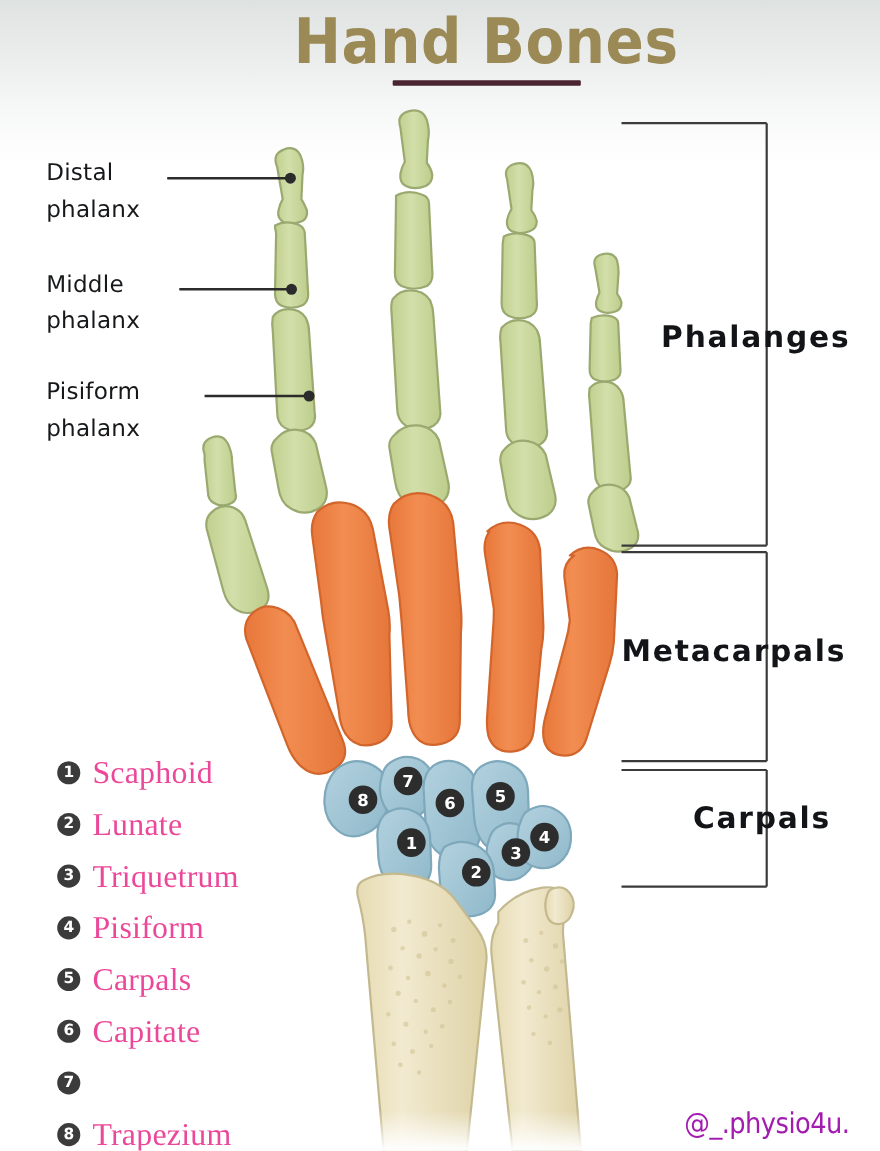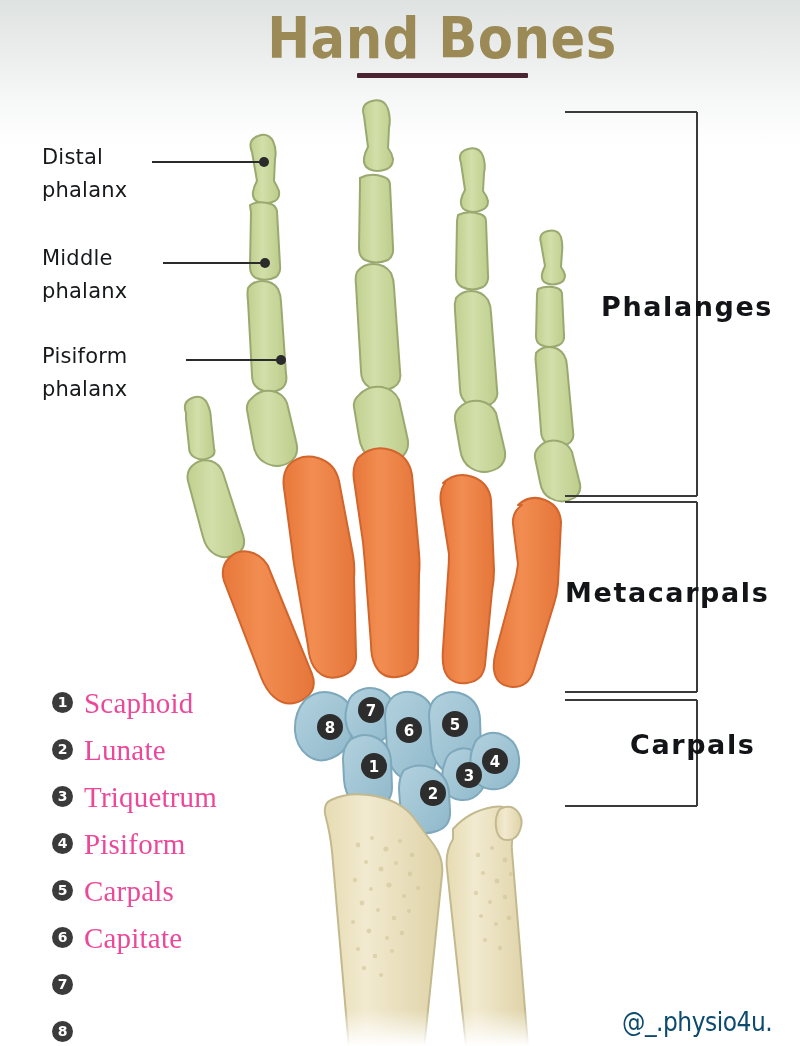--- a/index.html
+++ b/index.html
@@ -59,21 +59,21 @@
     font-family:"DejaVu Sans","Liberation Sans",sans-serif;
   }
   .legend-text{
     font-size:29px;line-height:28px;color:#ec4899;letter-spacing:0.2px;font-family:Liberation Serif, serif;
   }
 
   
   .watermark{
     position:absolute;left:622px;top:1007px;
     font-family:"DejaVu Sans Condensed","DejaVu Sans","Liberation Sans",sans-serif;
-    font-size:26px;line-height:30px;color:#0c4a6e;letter-spacing:-0.5px;
+    font-size:26px;line-height:30px;color:#a21caf;letter-spacing:-0.5px;
     white-space:nowrap;
   }
 
   
   svg.art{position:absolute;left:0;top:0;width:800px;height:1046px;}
   .numbadge-circ{fill:#2d2d2d;}
   .numbadge-txt{fill:#ffffff;font-family:"DejaVu Sans","Liberation Sans",sans-serif;font-size:15px;font-weight:bold;text-anchor:middle;}
 </style>
 </head>
 <body>
@@ -346,18 +346,19 @@
       </div>
       <div class="legend-item">
         <div class="legend-badge">6</div>
         <div class="legend-text">Capitate</div>
       </div>
       <div class="legend-item">
         <div class="legend-badge">7</div>
       </div>
       <div class="legend-item">
         <div class="legend-badge">8</div>
+        <div class="legend-text">Trapezium</div>
       </div>
     </div>
 
   <div class="watermark">@_.physio4u.</div>
 
 </div>
 
 </body></html>

